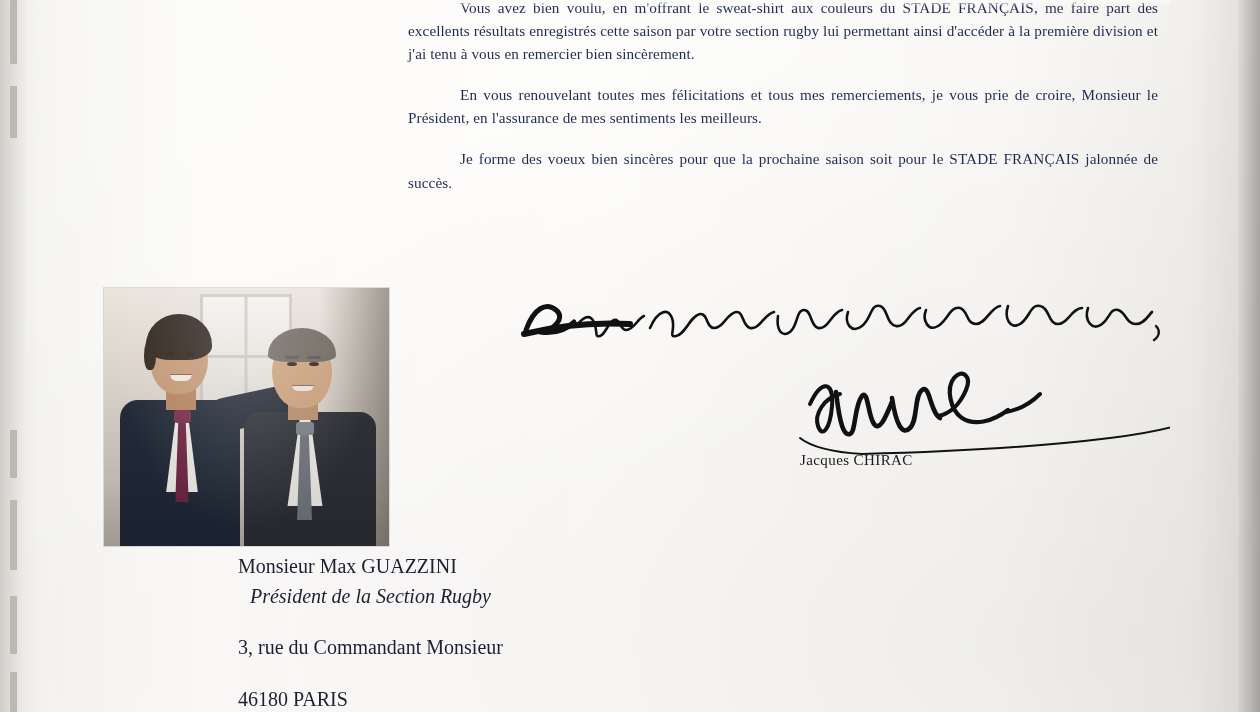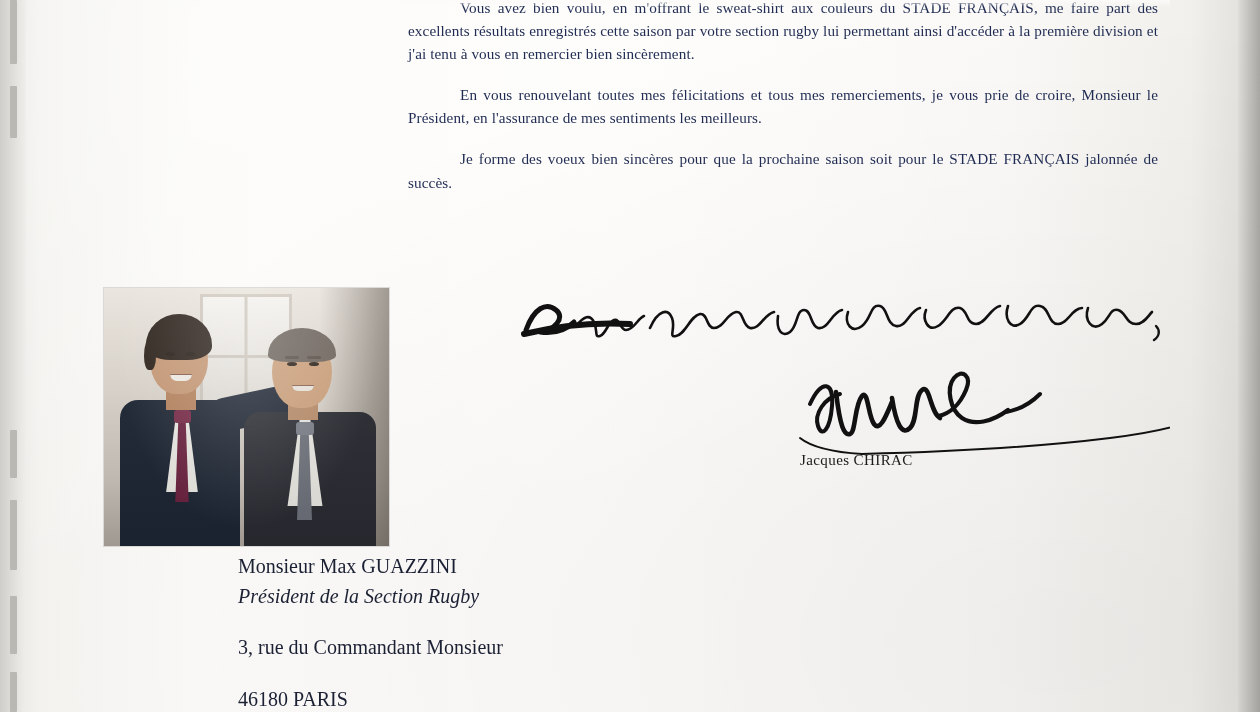--- a/index.html
+++ b/index.html
@@ -259,21 +259,21 @@
     position: absolute;
     left: 238px;
     top: 552px;
     color: #1b2033;
     font-family: "Liberation Serif", serif;
     font-size: 20px;
     line-height: 1.48;
   }
   .address .line { white-space: nowrap; }
   .address .gap { height: 22px; }
-  .address .italic { font-style: italic; }
+  .address .italic { font-style: italic; text-align: center; }
 </style>
 </head>
 <body>
 
 <div id="page">
 
   <div class="scan-bg"></div>
   <div class="scan-noise"></div>
 
   <div class="binder-edge">

